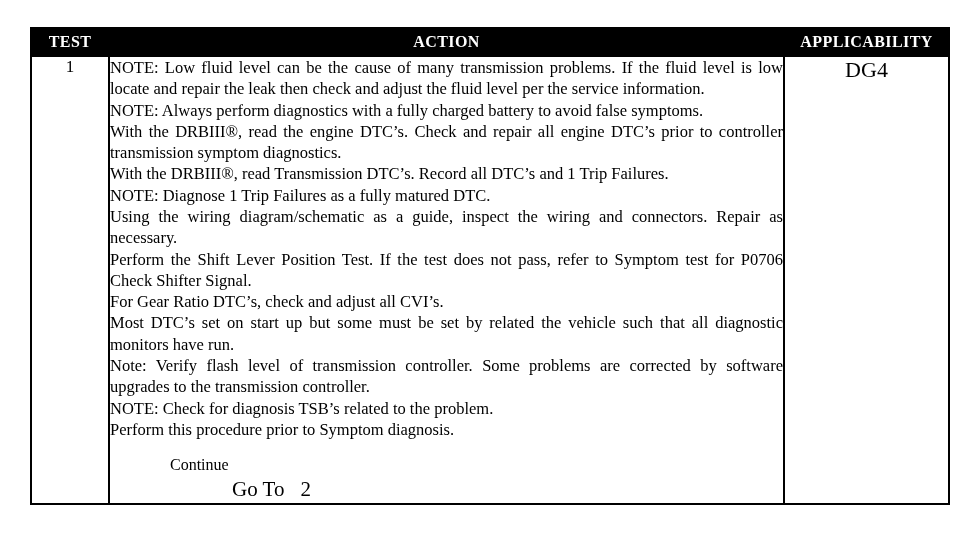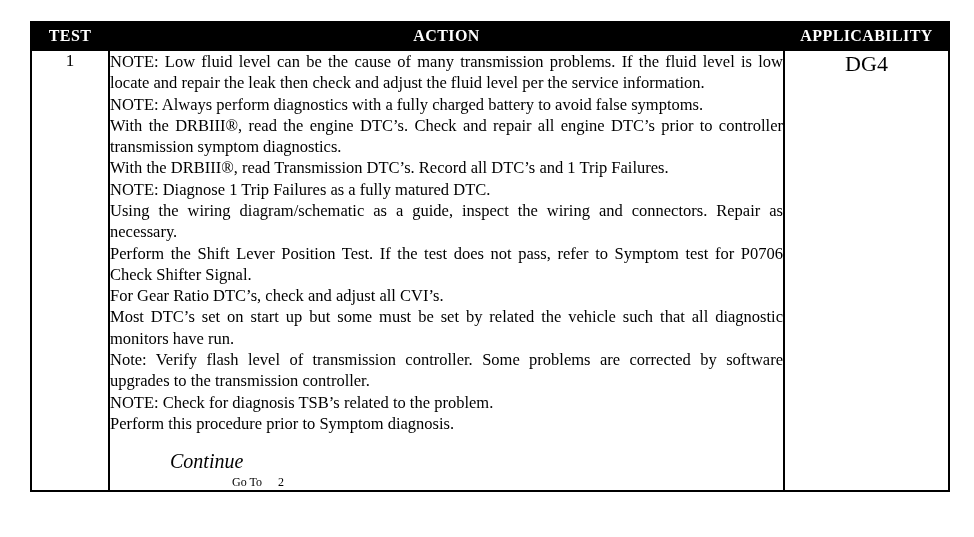--- a/index.html
+++ b/index.html
@@ -18,21 +18,21 @@
   .page {
     position: relative;
     width: 974px;
     height: 537px;
     box-sizing: border-box;
   }
 
   table.proc {
     border-collapse: collapse;
     width: 916px;
-    margin: 21px 0 0 30px;
+    margin: 27px 0 0 30px;
     table-layout: fixed;
   }
 
   table.proc th,
   table.proc td {
     border: 2px solid #000000;
     vertical-align: top;
     padding: 0;
   }
 
@@ -85,27 +85,26 @@
   }
 
   .spacer {
     display: block;
     height: 15px;
   }
 
   .continue {
     display: block;
     margin-left: 60px;
-    font-size: 20px;
-    font-style: italic;
+    font-size: 16px;
   }
   .goto {
     display: block;
     margin-left: 122px;
-    font-size: 12px;
+    font-size: 21px;
   }
   .goto .num {
     display: inline-block;
     margin-left: 16px;
   }
 </style>
 </head>
 <body>
 
 <div class="page">

